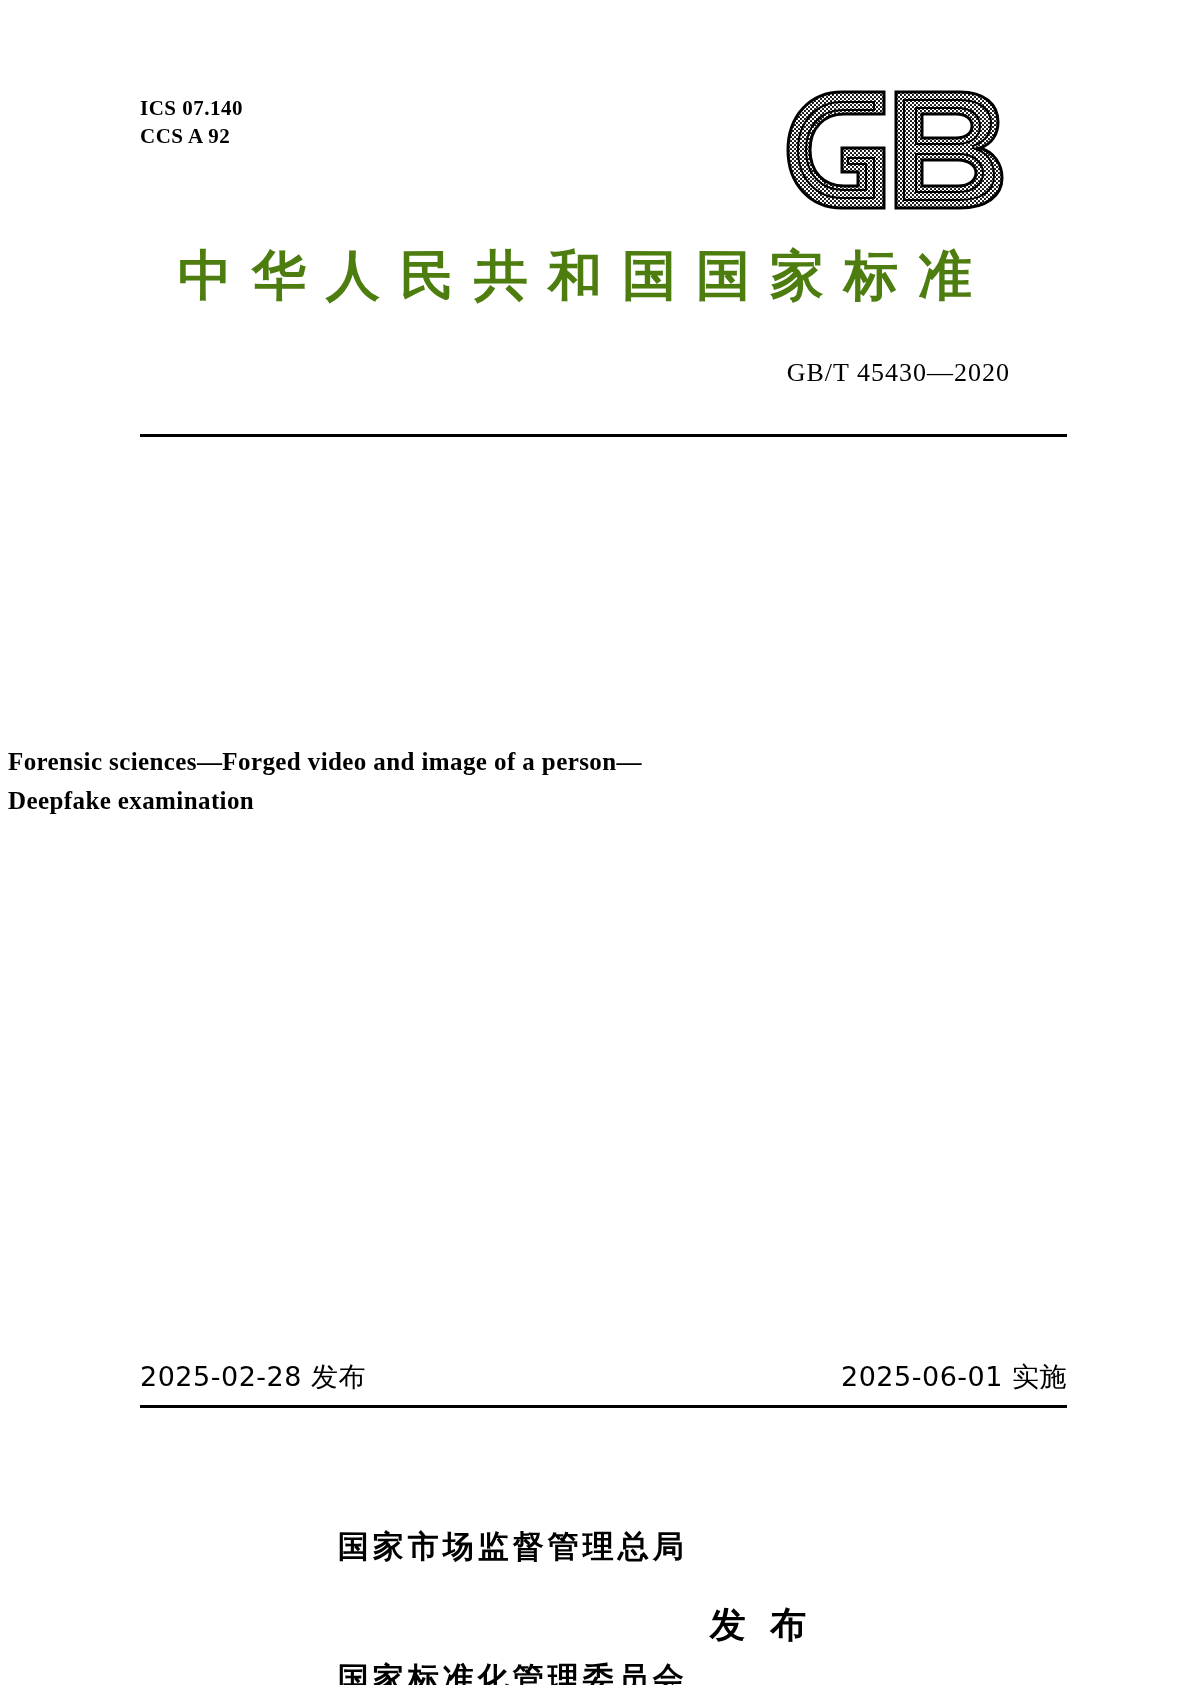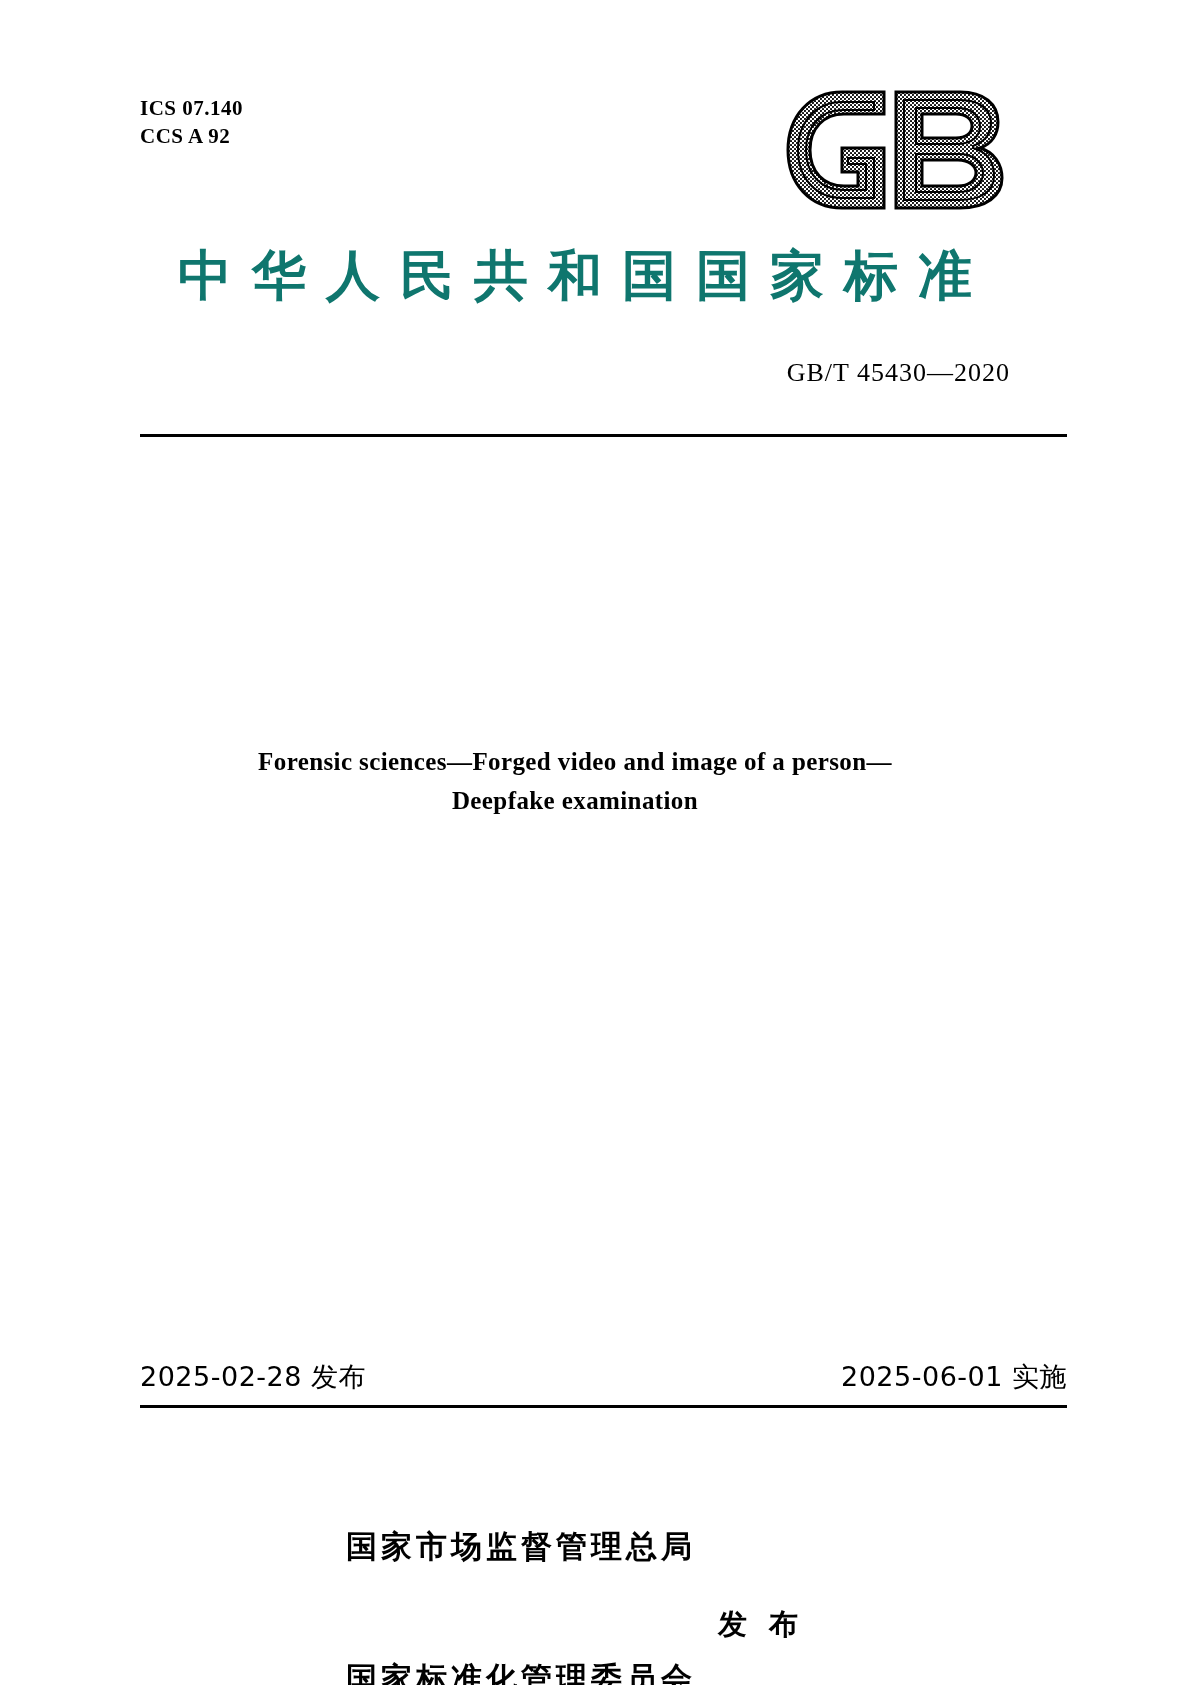--- a/index.html
+++ b/index.html
@@ -52,21 +52,21 @@
     position: absolute;
     left: 0;
     right: 0;
     top: 192px;
     text-align: center;
     font-family: Liberation Sans, sans-serif;
     font-weight: bold;
     font-size: 54px;
     letter-spacing: 20px;
     text-indent: 20px;
-    color: #0f766e;
+    color: #4d7c0f;
   }
 
   
   .std-number {
     position: absolute;
     right: 132px;
     top: 310px;
     font-family: "Liberation Serif", serif;
     font-size: 26px;
     letter-spacing: 1px;
@@ -104,21 +104,21 @@
     letter-spacing: 3px;
     white-space: pre;
   }
 
   
   .en-title {
     position: absolute;
     left: 0;
     right: 0;
     top: 694px;
-    text-align: center;
+    text-align: left;
     font-family: "Liberation Serif", serif;
     font-weight: bold;
     font-size: 25px;
     line-height: 39px;
     letter-spacing: 0.4px;
   }
 
   
   .date-row {
     position: absolute;
@@ -149,21 +149,21 @@
     font-weight: bold;
     font-size: 31px;
     line-height: 44px;
     letter-spacing: 4px;
     text-align: center;
     white-space: pre;
   }
   .issue-verb {
     font-family: "DejaVu Sans", sans-serif;
     font-weight: bold;
-    font-size: 29px;
+    font-size: 36px;
     letter-spacing: 6px;
     margin-left: 22px;
     padding-top: 26px;
     white-space: pre;
   }
 </style>
 </head>
 <body>
 
 <div class="page">

